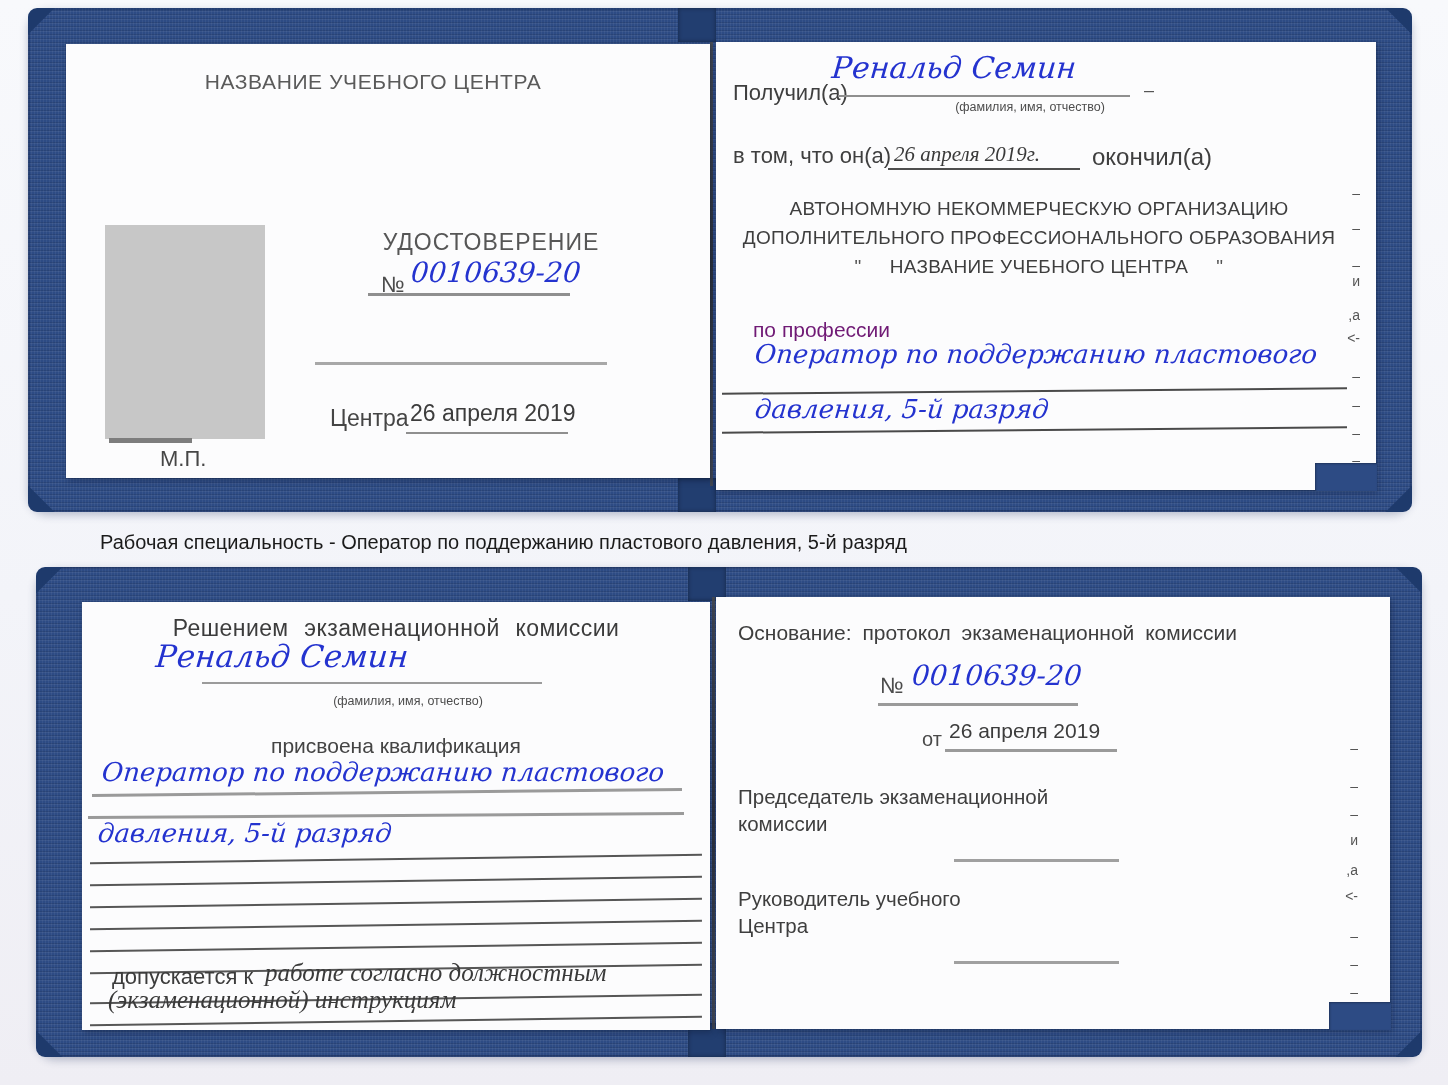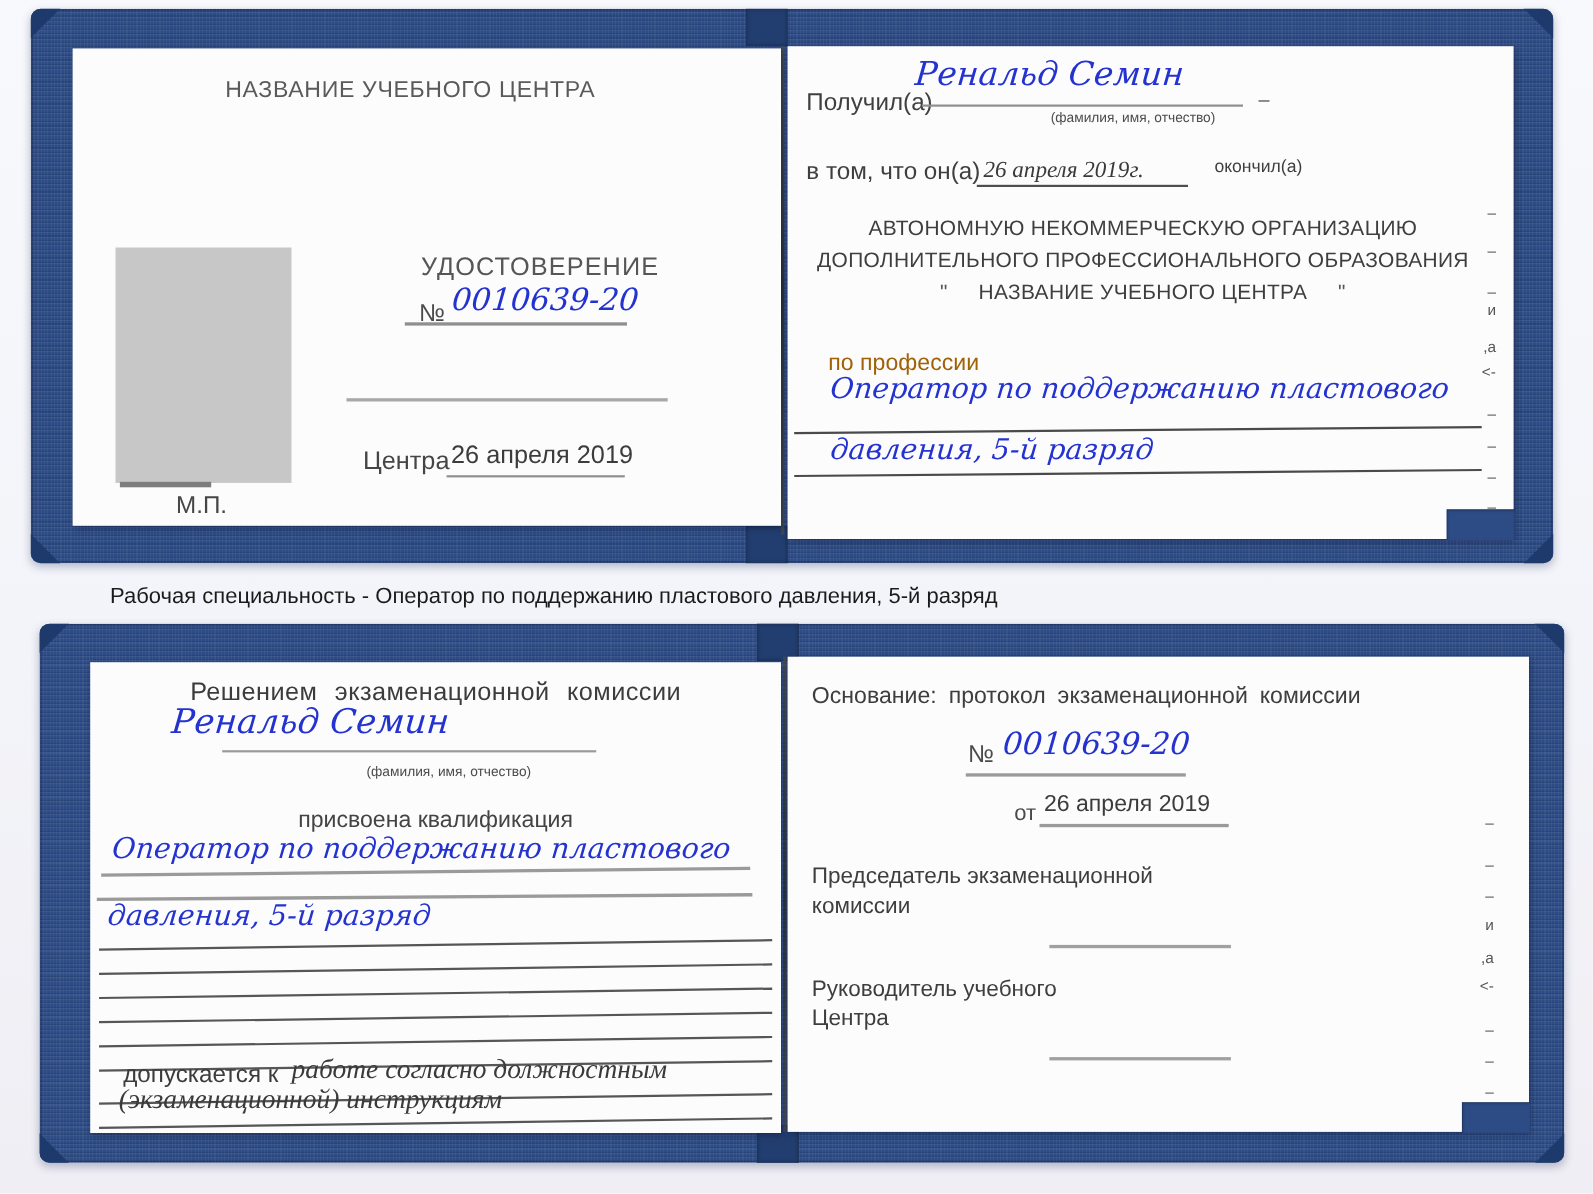--- a/index.html
+++ b/index.html
@@ -1,21 +1,21 @@
 <!DOCTYPE html>
 <html><head>
 <meta charset="utf-8">
 <style>
   html,body{margin:0;padding:0;}
   body{font-family:"Liberation Sans","DejaVu Sans",sans-serif;}
   .canvas{position:relative;width:1448px;height:1085px;overflow:hidden;
     background:linear-gradient(180deg,#f8f9fc 0%,#f3f4f9 55%,#efeef4 100%);}
 
   
-  .cover{position:absolute;border-radius:9px;
+  .cover{position:absolute;border-radius:20px;
     background-color:#2d4b84;
     background-image:
       repeating-linear-gradient(0deg, rgba(255,255,255,.055) 0 1px, rgba(0,0,0,.10) 1px 2px, transparent 2px 4px),
       repeating-linear-gradient(90deg, rgba(255,255,255,.05) 0 1px, transparent 1px 3px);
     box-shadow: inset 0 0 0 2px rgba(10,25,60,.25), 0 3px 8px rgba(40,55,100,.30);}
   .cover-top{left:28px;top:8px;width:1384px;height:504px;}
   .cover-bottom{left:36px;top:567px;width:1386px;height:490px;}
   .corner{position:absolute;width:34px;height:34px;pointer-events:none;}
   .corner.tl{top:0;left:0;background:linear-gradient(135deg,#1e3a6c 0 38%,rgba(0,0,0,0) 40%);border-top-left-radius:9px;}
   .corner.tr{top:0;right:0;background:linear-gradient(225deg,#1e3a6c 0 38%,rgba(0,0,0,0) 40%);border-top-right-radius:9px;}
@@ -53,25 +53,25 @@
 
   
   .tr-received{left:17px;top:38px;font-size:22px;}
   .tr-name{left:116px;top:8px;font-size:30px;}
   .tr-nameline{left:122px;top:53px;width:292px;}
   .tr-dash1{left:428px;top:38px;font-size:18px;color:#555;}
   .tr-hint{left:204px;top:58px;width:220px;font-size:12.5px;color:#4c4c4c;}
   .tr-inthat{left:17px;top:101px;font-size:22px;}
   .tr-cdate{left:178px;top:100px;font-size:21px;}
   .tr-cdateline{left:172px;top:126px;width:192px;background:#4e4e4e;}
-  .tr-finished{left:388px;top:101px;font-size:16px;}
+  .tr-finished{left:376px;top:101px;font-size:24px;}
   .org{left:0;right:14px;font-size:19px;color:#3e3e3e;letter-spacing:.3px;}
   .org1{top:156px;} .org2{top:185px;} .org3{top:214px;}
   .q{display:inline-block;padding:0 28px;color:#555;}
-  .tr-proflabel{left:37px;top:276px;font-size:21px;color:#a16207;}
+  .tr-proflabel{left:37px;top:276px;font-size:21px;color:#701a75;}
   .tr-prof1{left:39px;top:297px;font-size:26px;}
   .tr-profline1{left:6px;top:348px;width:625px;background:#4a4a4a;transform:rotate(-.5deg);}
   .tr-prof2{left:39px;top:352px;font-size:26px;}
   .tr-profline2{left:6px;top:387px;width:625px;background:#4a4a4a;transform:rotate(-.5deg);}
   .edge-col .em{position:absolute;right:0;font-size:14px;color:#555;white-space:nowrap;}
   .edge-col{position:absolute;top:0;bottom:0;width:26px;}
   .edge-top{right:16px;} .edge-bottom{right:32px;}
 
   
   .caption{position:absolute;left:100px;top:531px;font-size:20px;color:#1b1b1b;}

